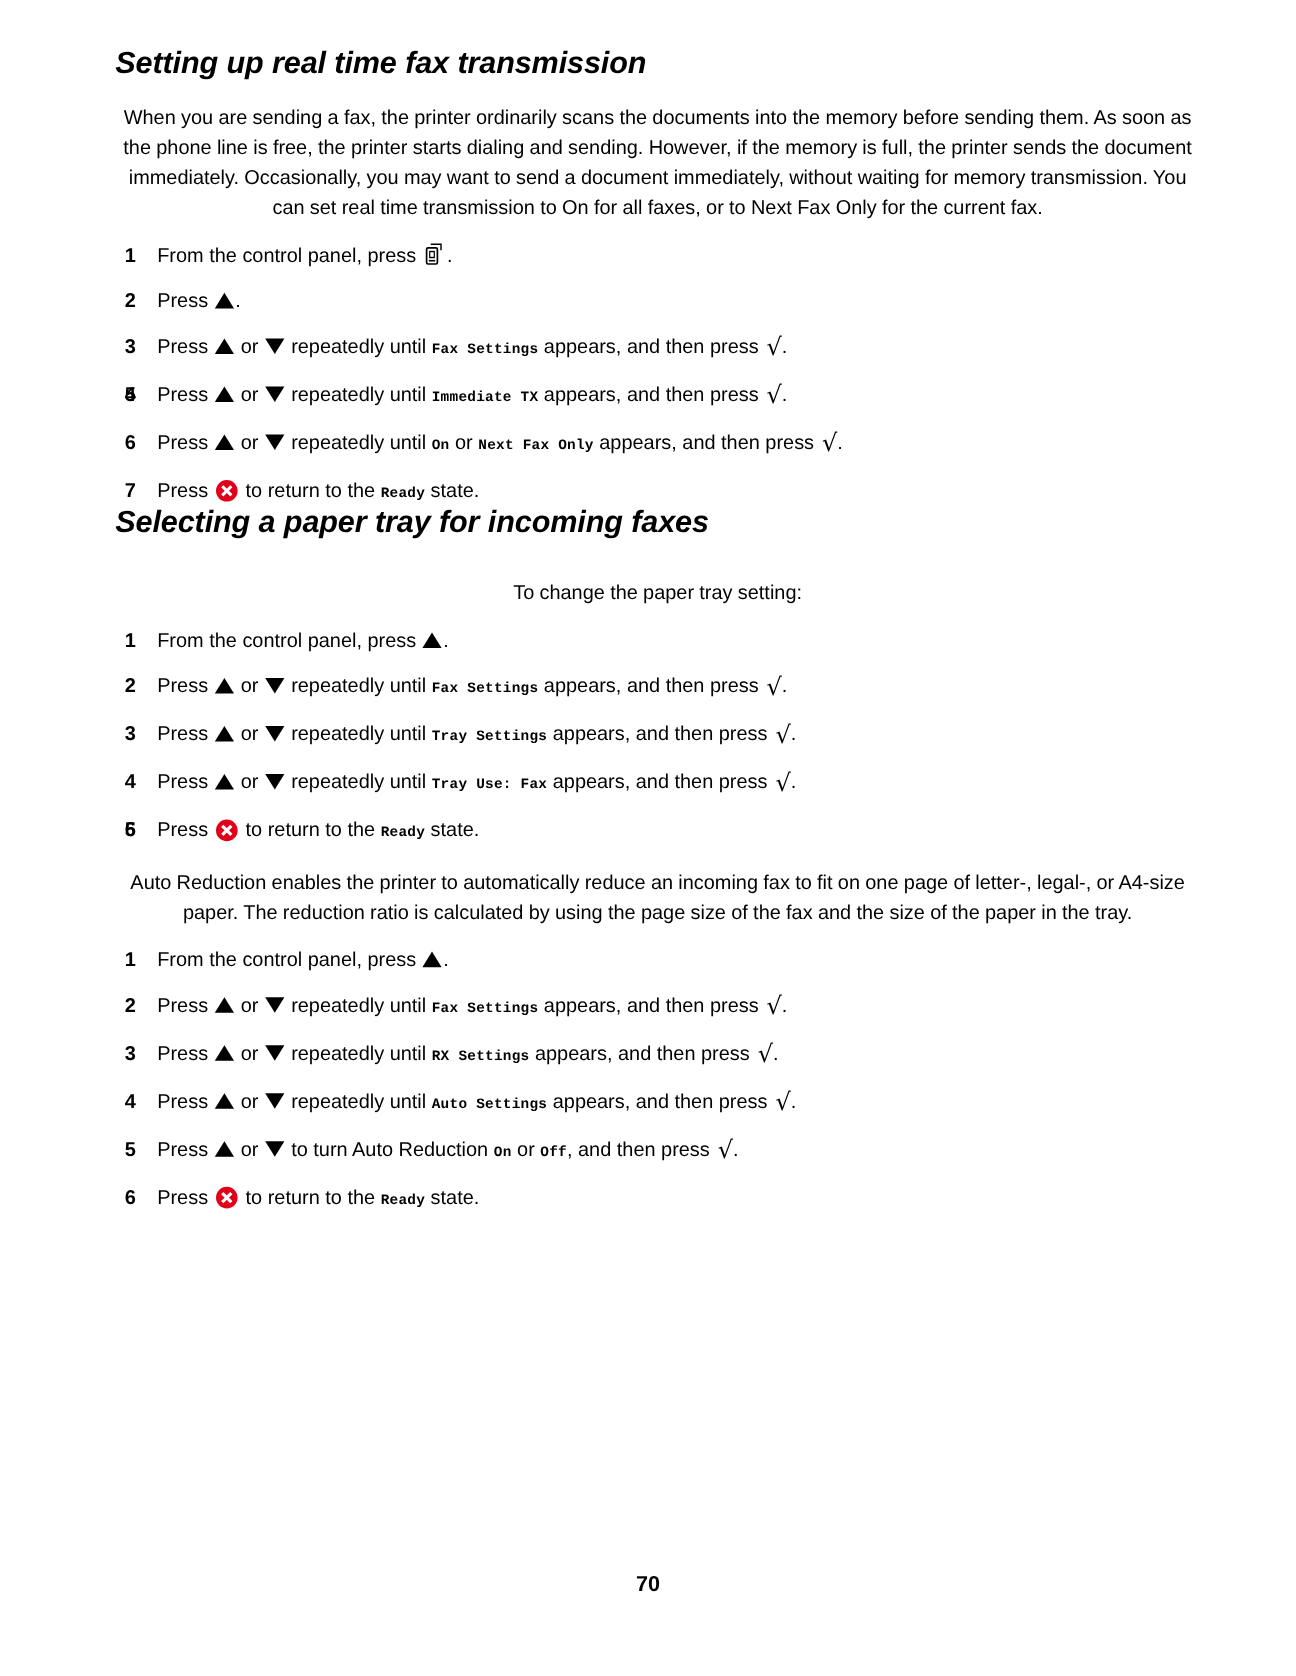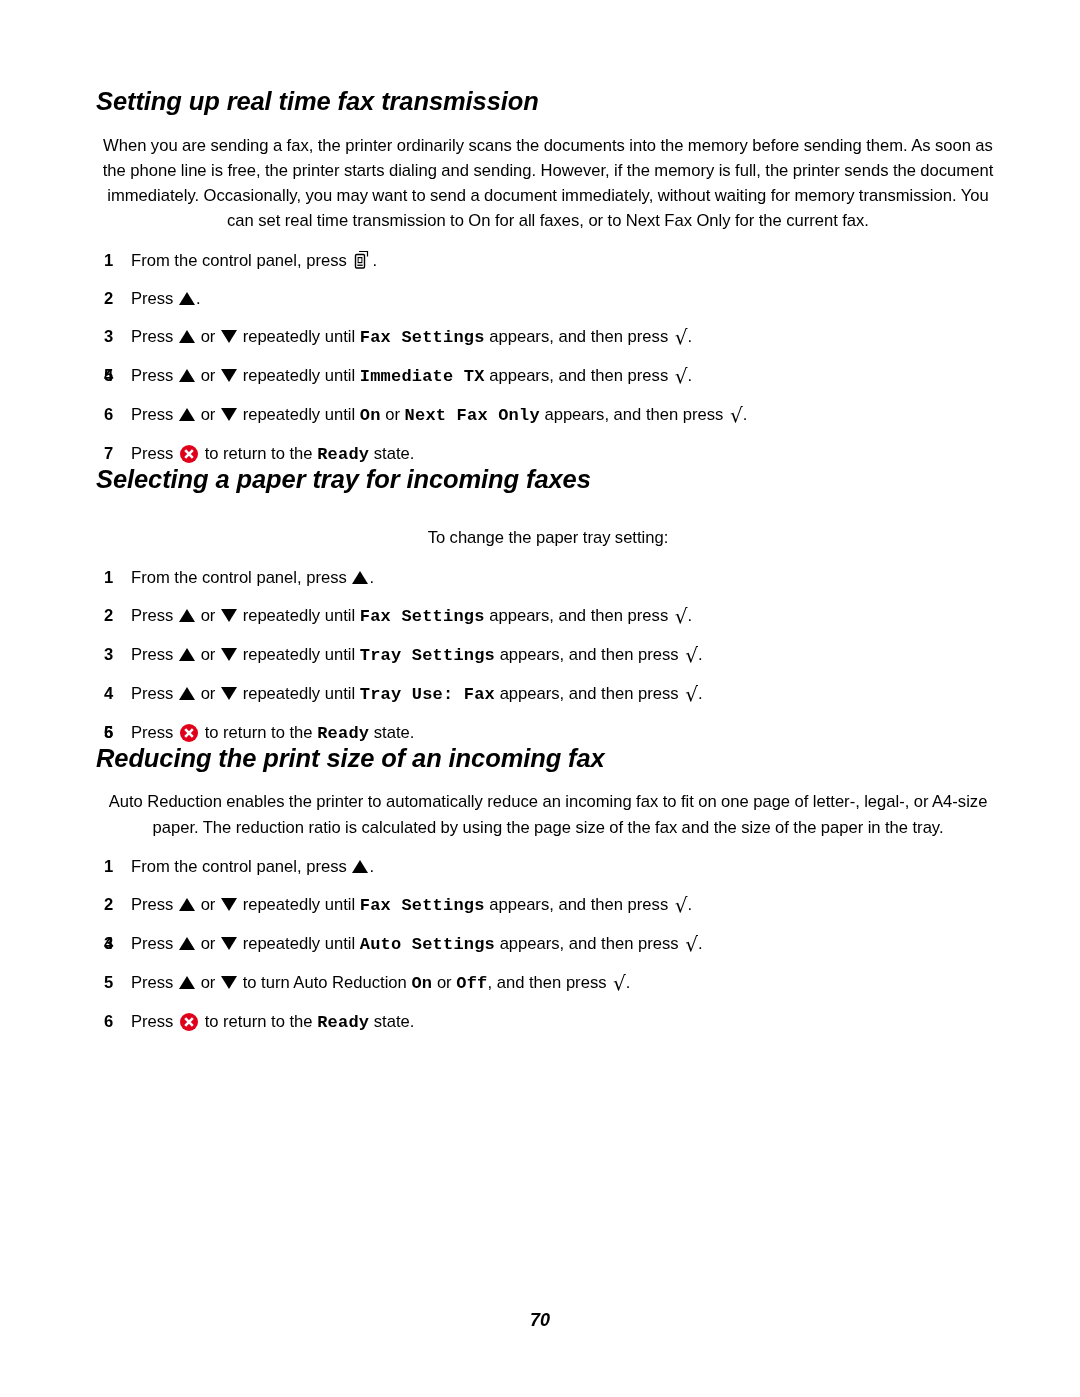--- a/index.html
+++ b/index.html
@@ -14,21 +14,21 @@
     font-family: "Liberation Sans", sans-serif;
     color: #000000;
     -webkit-font-smoothing: antialiased;
   }
   .page {
     position: absolute;
     left: 0; top: 0;
     width: 1080px;
     height: 1126px;
     box-sizing: border-box;
-    padding: 88px 80px 0 96px;
+    padding: 40px 80px 0 96px;
   }
   h2.section-heading {
     font-family: "Liberation Sans", sans-serif;
     font-style: italic;
     font-weight: bold;
     font-size: 25.5px;
     line-height: 1.05;
     letter-spacing: -0.1px;
     margin: 0 0 0 0;
     padding: 0;
@@ -65,21 +65,21 @@
   ol.steps li .num {
     position: absolute;
     left: 8px;
     top: 0;
     font-weight: bold;
     font-size: 16.6px;
   }
   .mono {
     font-family: "Liberation Mono", "DejaVu Sans Mono", monospace;
     font-weight: bold;
-    font-size: 17px;
+    font-size: 12px;
     letter-spacing: 0.2px;
   }
   .tri {
     display: inline-block;
     width: 0; height: 0;
     vertical-align: -1px;
     margin: 0 1px;
   }
   .tri-up {
     border-left: 8.5px solid transparent;
@@ -120,21 +120,20 @@
   }
   .page-number {
     position: absolute;
     left: 0;
     right: 0;
     top: 1310px;
     text-align: center;
     font-weight: bold;
     font-size: 18px;
     font-family: "Liberation Sans", sans-serif;
-    font-style: italic;
   }
 </style>
 </head>
 <body>
 
 <div class="page">
 
   <h2 class="section-heading heading-gap-1">Setting up real time fax transmission</h2>
   <p class="body-text">When you are sending a fax, the printer ordinarily scans the documents into the memory before sending them. As soon as the phone line is free, the printer starts dialing and sending. However, if the memory is full, the printer sends the document immediately. Occasionally, you may want to send a document immediately, without waiting for memory transmission. You can set real time transmission to On for all faxes, or to Next Fax Only for the current fax.</p>
   <ol class="steps">
@@ -161,26 +160,25 @@
       <li><span class="num">1</span><span>From the control panel, press <span class="tri tri-up"></span>.</span></li>
       <li><span class="num">2</span><span>Press <span class="tri tri-up"></span> or <span class="tri tri-down"></span> repeatedly until <span class="mono">Fax Settings</span> appears, and then press <span class="check">√</span>.</span></li>
       <li><span class="num">3</span><span>Press <span class="tri tri-up"></span> or <span class="tri tri-down"></span> repeatedly until <span class="mono">Tray Settings</span> appears, and then press <span class="check">√</span>.</span></li>
       <li><span class="num">4</span><span>Press <span class="tri tri-up"></span> or <span class="tri tri-down"></span> repeatedly until <span class="mono">Tray Use:  Fax</span> appears, and then press <span class="check">√</span>.</span></li>
       <li><span class="num">5</span></li>
       <li><span class="num">6</span><span>Press <span class="xbtn"><svg width="18" height="18" viewBox="0 0 18 18">
               <path d="M5.2 5.2 L12.8 12.8 M12.8 5.2 L5.2 12.8" stroke="#ffffff" stroke-width="2.6" stroke-linecap="butt"></path>
             </svg></span> to return to the <span class="mono">Ready</span> state.</span></li>
     </ol>
 
-  <h2 class="section-heading heading-gap-3">Reducing the print size of an incoming fax</h2>
   <p class="body-text">Auto Reduction enables the printer to automatically reduce an incoming fax to fit on one page of letter-, legal-, or A4-size paper. The reduction ratio is calculated by using the page size of the fax and the size of the paper in the tray.</p>
   <ol class="steps">
       <li><span class="num">1</span><span>From the control panel, press <span class="tri tri-up"></span>.</span></li>
       <li><span class="num">2</span><span>Press <span class="tri tri-up"></span> or <span class="tri tri-down"></span> repeatedly until <span class="mono">Fax Settings</span> appears, and then press <span class="check">√</span>.</span></li>
-      <li><span class="num">3</span></li>
+      <li><span class="num">3</span><span>Press <span class="tri tri-up"></span> or <span class="tri tri-down"></span> repeatedly until <span class="mono">RX Settings</span> appears, and then press <span class="check">√</span>.</span></li>
       <li><span class="num">4</span><span>Press <span class="tri tri-up"></span> or <span class="tri tri-down"></span> repeatedly until <span class="mono">Auto Settings</span> appears, and then press <span class="check">√</span>.</span></li>
       <li><span class="num">5</span><span>Press <span class="tri tri-up"></span> or <span class="tri tri-down"></span> to turn Auto Reduction <span class="mono">On</span> or <span class="mono">Off</span>, and then press <span class="check">√</span>.</span></li>
       <li><span class="num">6</span><span>Press <span class="xbtn"><svg width="18" height="18" viewBox="0 0 18 18">
               <path d="M5.2 5.2 L12.8 12.8 M12.8 5.2 L5.2 12.8" stroke="#ffffff" stroke-width="2.6" stroke-linecap="butt"></path>
             </svg></span> to return to the <span class="mono">Ready</span> state.</span></li>
     </ol>
 
 </div>
 
 <div class="page-number">70</div>

